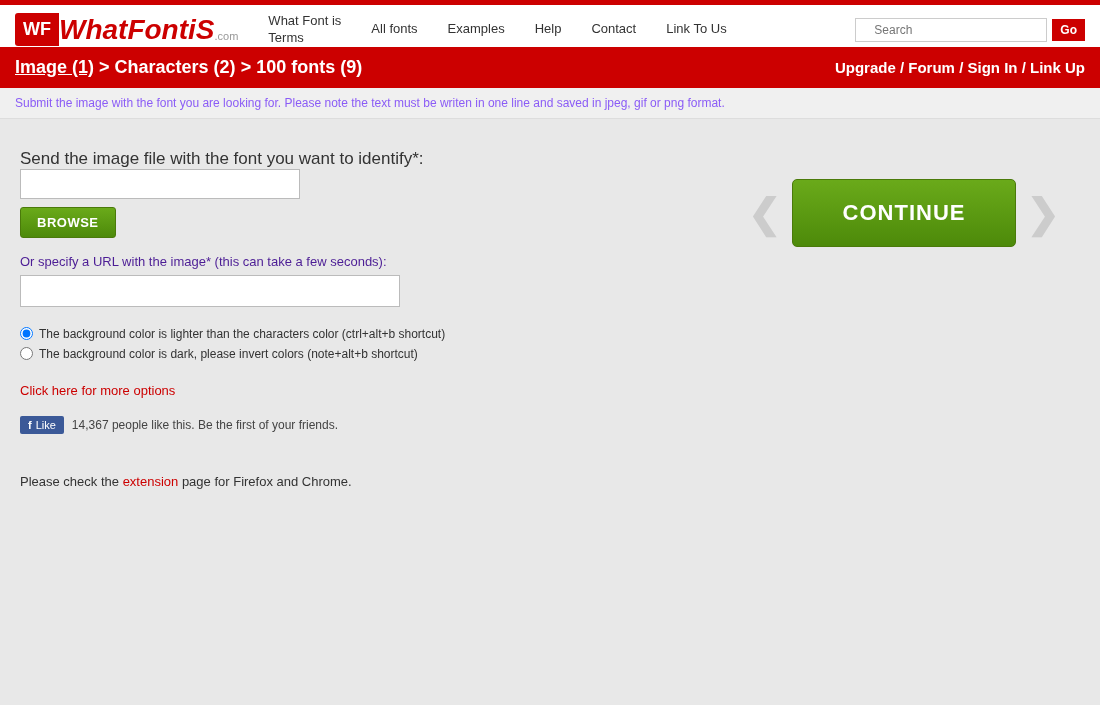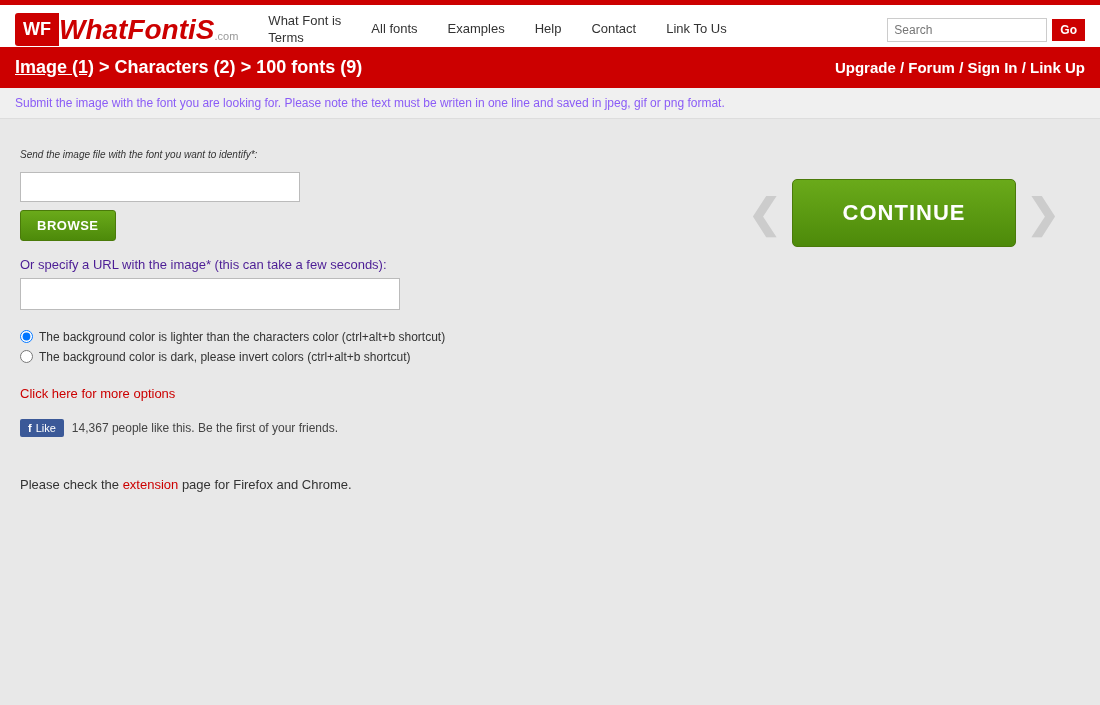--- a/index.html
+++ b/index.html
@@ -7,41 +7,41 @@
 
     
     .top-bar { height: 5px; background: #cc0000; }
     .logo-area { display: flex; align-items: center; gap: 0; }
     .logo-wf { background: #cc0000; color: #fff; font-size: 18px; font-weight: bold; padding: 6px 8px; border-radius: 3px 0 0 3px; }
     .logo-text { font-size: 28px; font-weight: bold; color: #cc0000; font-style: italic; }
     .logo-dot-com { font-size: 11px; color: #999; align-self: flex-end; margin-bottom: 4px; }
     .nav-item { text-decoration: none; color: #333; font-size: 13px; line-height: 1.3; }
 
     .header-right { display: flex; align-items: center; gap: 5px; }
-    .search-box { border: 1px solid #ccc; padding: 4px 6px; font-size: 12px; width: 160px; color: #999; }
+    .search-box { border: 1px solid #ccc; padding: 4px 18px; font-size: 12px; width: 192px; color: #999; }
     .go-btn { background: #cc0000; color: #fff; border: none; padding: 4px 8px; font-size: 12px; cursor: pointer; font-weight: bold; }
 
     .header-nav { display: flex; align-items: center; gap: 30px; flex: 1; margin-left: 30px; }
 
     
     .breadcrumb-bar { background: #cc0000; padding: 10px 15px; display: flex; align-items: center; justify-content: space-between; }
     .breadcrumb { color: #fff; font-size: 18px; font-weight: bold; }
     .breadcrumb a { color: #fff; text-decoration: underline; }
     .breadcrumb-right { color: #fff; font-size: 15px; font-weight: bold; }
     .breadcrumb-right a { color: #fff; text-decoration: none; }
 
     
     .subtitle-bar { background: #f0f0f0; padding: 8px 15px; border-bottom: 1px solid #ddd; font-size: 12px; color: #8b5cf6; }
 
     
     .main { background: #e8e8e8; padding: 30px 20px; min-height: 500px; position: relative; }
 
     .form-section { max-width: 600px; }
 
-    .field-label { font-size: 10px; color: #333; margin-bottom: 12px; font-style: italic; }
+    .field-label { font-size: 17px; color: #333; margin-bottom: 0; }
 
     .file-input-box { border: 1px solid #bbb; background: #fff; width: 280px; height: 30px; display: block; padding: 4px; font-size: 12px; color: #999; }
 
     .browse-btn { background: linear-gradient(to bottom, #6aaa1a, #4d8a0a); color: #fff; border: 1px solid #4a7a0a; padding: 7px 16px; font-size: 13px; font-weight: bold; cursor: pointer; margin-top: 8px; border-radius: 3px; letter-spacing: 0.5px; }
 
     .url-label { font-size: 13px; color: #4c1d95; margin: 16px 0 6px; }
     .url-input { border: 1px solid #bbb; background: #fff; width: 380px; height: 32px; padding: 4px 8px; font-size: 12px; display: block; }
 
     .radio-group { margin-top: 20px; }
     .radio-item { display: flex; align-items: center; gap: 6px; margin-bottom: 6px; font-size: 12px; color: #333; }
@@ -125,21 +125,21 @@
     <div class="url-label">Or specify a URL with the image* (this can take a few seconds):</div>
     <input type="text" class="url-input" style="">
 
     <div class="radio-group">
       <div class="radio-item">
         <input type="radio" name="bg-color" checked="" style="">
         <span>The background color is lighter than the characters color (ctrl+alt+b shortcut)</span>
       </div>
       <div class="radio-item">
         <input type="radio" name="bg-color" style="">
-        <span class="selected-dark">The background color is dark, please invert colors (ctrl+alt+b shortcut)</span>
+        <span class="selected-dark">The background color is dark, please invert colors (note+alt+b shortcut)</span>
       </div>
     </div>
 
     <a class="more-options">Click here for more options</a>
 
     <div class="fb-section">
       <button class="fb-like-btn">
         <span style="font-weight:bold;">f</span>
         <span>Like</span>
       </button>

